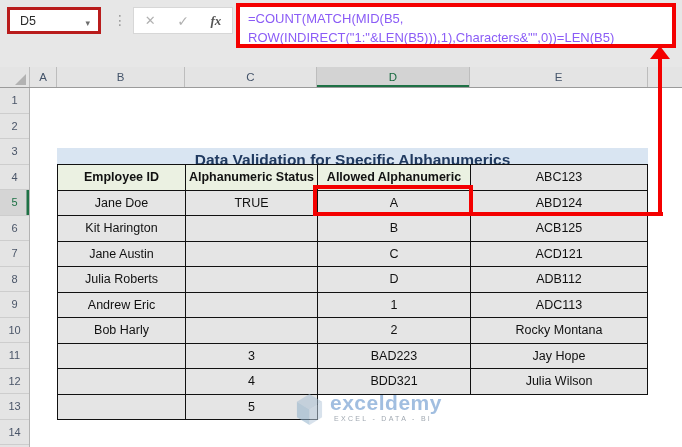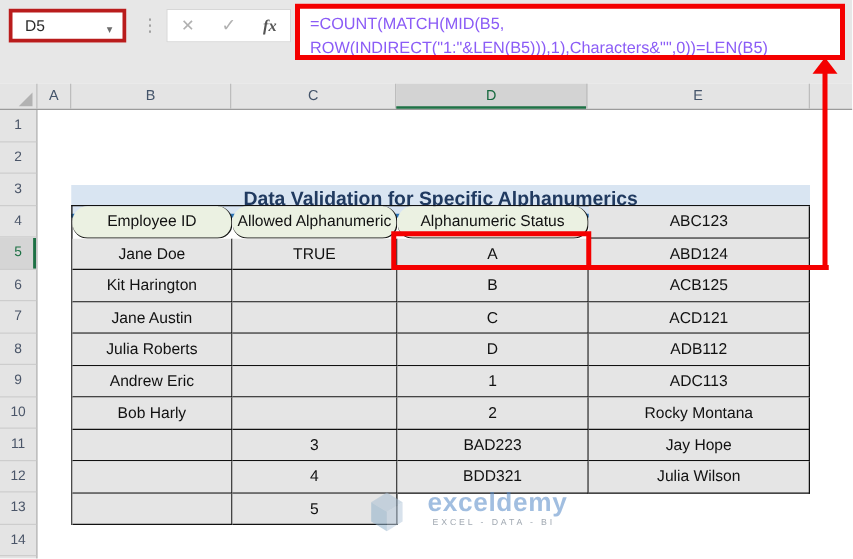--- a/index.html
+++ b/index.html
@@ -43,34 +43,34 @@
   .banner { position:absolute; left:57px; top:112px; width:591px; height:26px; background:var(--banner-bg);
             border-bottom:3px solid var(--banner-blue); color:#203a60; font-weight:bold; font-size:15.5px;
             display:flex; align-items:center; justify-content:center;margin-top:36px; }
 
   .datatable { position:absolute; left:57px; top:164px; display:grid;
                grid-template-columns:128px 132px 153px 177px;
                border-top:1.5px solid #111; border-left:1.5px solid #111; z-index:2; }
   .cell { height:25.5px; border-right:1.5px solid #111; border-bottom:1.5px solid #111;
           display:flex; align-items:center; justify-content:center; font-size:12.5px; color:#111;
           font-weight:400; background:#e5e5e5; }
-  .cell.th { background:var(--th-bg); font-weight:400;border-radius:12px; }
+  .cell.th { background:var(--th-bg); font-weight:700; }
 
   
   .truebox { position:absolute; left:313px; top:185px; width:160px; height:31px;
              border:4px solid var(--red); z-index:6; }
   .conn-h { position:absolute; left:465px; top:212px; width:198px; height:4px; background:var(--red); z-index:6; }
   .conn-v { position:absolute; left:658px; top:57px; width:4px; height:159px; background:var(--red); z-index:6; }
   .arrowhead { position:absolute; left:650px; top:46px; width:0; height:0;
                border-left:10px solid transparent; border-right:10px solid transparent;
                border-bottom:13px solid var(--red); z-index:6; }
 
   
   .watermark { position:absolute; left:295px; top:392px; display:flex; align-items:flex-start; z-index:3; }
-  .wm-text { margin-left:18px; }
+  .wm-text { margin-left:6px; }
   .wm-name { font-size:21px; font-weight:bold; letter-spacing:0.5px; color:rgba(84,136,199,0.55); line-height:22px; }
   .wm-tag { font-size:7px; letter-spacing:2.3px; color:rgba(150,158,168,0.9); margin-top:1px; margin-left:4px; }
 </style>
 </head>
 <body>
 
 <div class="screen">
 
   <div class="topbar">
     <div class="namebox">
@@ -117,22 +117,22 @@
       <div class="rowh">11</div>
       <div class="rowh">12</div>
       <div class="rowh">13</div>
       <div class="rowh">14</div>
     </div>
 
   <div class="banner">Data Validation for Specific Alphanumerics</div>
 
   <div class="datatable" id="table-slot">
       <div class="cell th">Employee ID</div>
+      <div class="cell th">Alphanumeric Status</div>
       <div class="cell th">Allowed Alphanumeric</div>
-      <div class="cell th">Alphanumeric Status</div>
       <div class="cell">ABC123</div>
       <div class="cell">Jane Doe</div>
       <div class="cell">TRUE</div>
       <div class="cell">A</div>
       <div class="cell">ABD124</div>
       <div class="cell">Kit Harington</div>
       <div class="cell"></div>
       <div class="cell">B</div>
       <div class="cell">ACB125</div>
       <div class="cell">Jane Austin</div>

